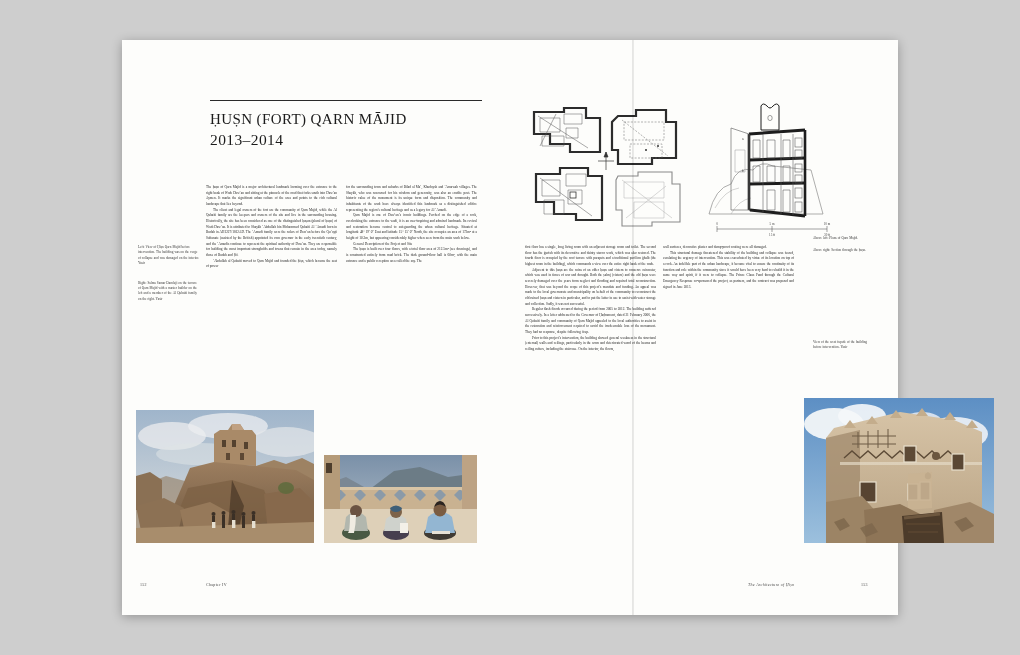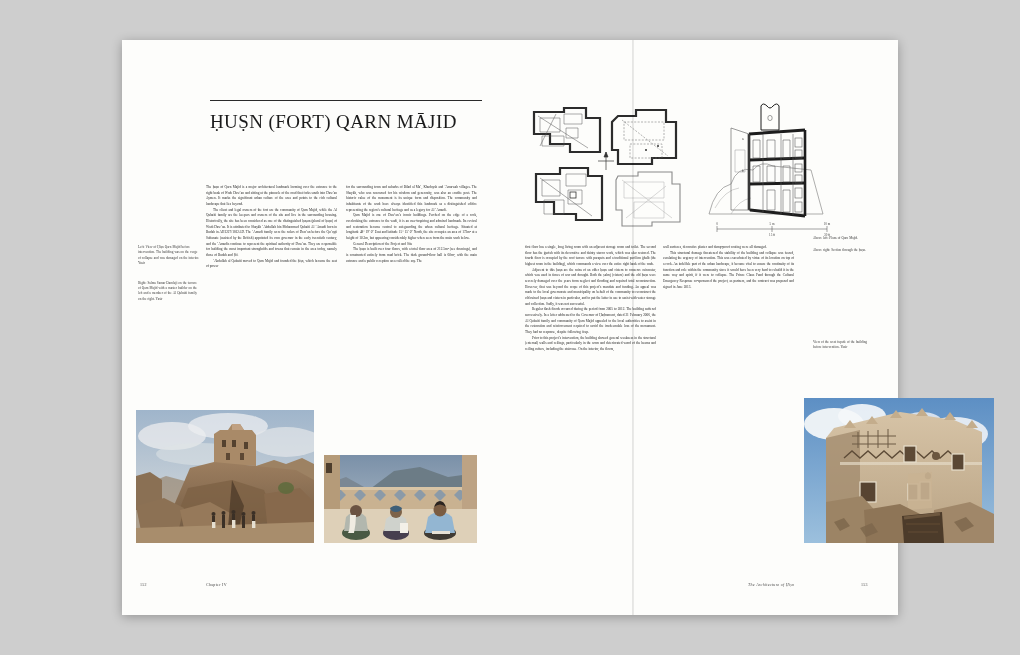--- a/index.html
+++ b/index.html
@@ -13,21 +13,21 @@
           background:linear-gradient(to right,rgba(0,0,0,.06),rgba(0,0,0,.12),rgba(0,0,0,.04));}
 
   
   .page{position:absolute;top:0;height:575px;}
   .page.left{left:0;width:389px;}
   .page.right{left:389px;width:387px;}
 
   .rule{position:absolute;left:88px;top:60px;width:272px;height:1px;background:#2a2a2a;}
 
   .title-block{position:absolute;left:88px;top:70px;width:290px;}
-  .title-main{font-size:19px;letter-spacing:.4px;color:#1b1b1b;line-height:1.28;font-weight:400;}
+  .title-main{font-size:15px;letter-spacing:.4px;color:#1b1b1b;line-height:1.28;font-weight:400;}
   .title-years{font-size:15.5px;letter-spacing:.4px;color:#1b1b1b;line-height:1.28;margin-top:1px;}
 
   
   .margin-col{position:absolute;left:16px;width:62px;}
   .mnote{font-size:3.35px;line-height:1.62;color:#3a3a3a;text-align:left;margin-bottom:7px;
          word-spacing:.2px;}
 
   
   .col{position:absolute;font-size:3.42px;line-height:1.66;color:#262626;text-align:justify;
        hyphens:auto;word-spacing:.1px;}
@@ -72,20 +72,21 @@
 
 <div class="stage">
   <div class="spread">
 
     <div class="page left">
 
       <div class="rule"></div>
 
       <div class="title-block">
         <div class="title-main">ḤUṢN (FORT) QARN MĀJID</div>
+        <div class="title-years">2013–2014</div>
       </div>
 
       <div class="margin-col" style="top:205px;">
         <div class="mnote">Left: View of Ḥiṣn Qarn Mājid before intervention. The building was on the verge of collapse and was damaged on the interior. Yasir</div>
         <div class="mnote" style="margin-top:14px;">Right: Salma Samar Damluji on the terrace of Qarn Mājid with a master builder on the left and a member of the Āl Qubaiti family on the right. Yasir</div>
       </div>
 
       <div class="col c1">
         <p>The ḥuṣn of Qarn Mājid is a major architectural landmark looming over the entrance to the right bank of Wādī Daw‘an and sitting at the pinnacle of the road that forks south into Daw‘an Aymen. It marks the significant urban culture of the area and points to the rich cultural landscape that lies beyond.</p>
         <p>The client and legal owners of the fort are the community of Qarn Mājid, while the Āl Qubaiti family are the keepers and owners of the site and live in the surrounding housing. Historically, the site has been considered as one of the distinguished ḥuṣūn (plural of ḥuṣn) of Wādī Daw‘an. It is attributed to Shaykh ‘Abdullah bin Mohammed Qubaiti Āl ‘Amūdi born in Budah in AH1227/1812AD. The ‘Amūdi family were the rulers of Daw‘an before the Qu‘ayṭi Sultanate (assisted by the British) appointed its own governor in the early twentieth century, and the ‘Amūdis continue to represent the spiritual authority of Daw‘an. They are responsible for building the most important strongholds and towns that remain in the area today, namely those of Budah and Ṣif.</p>

